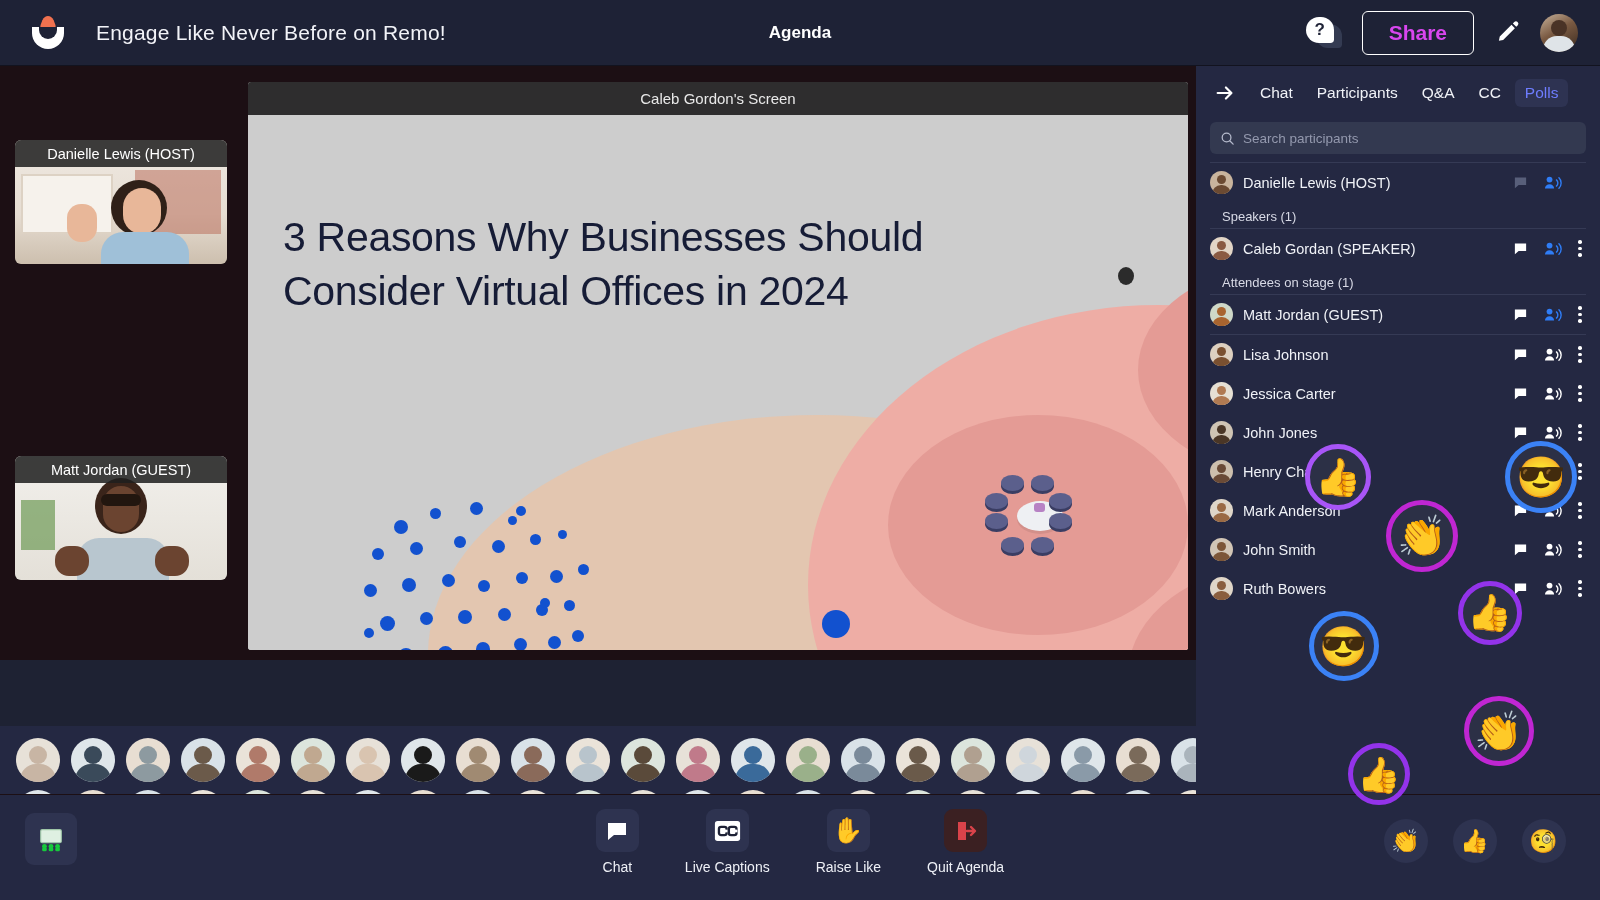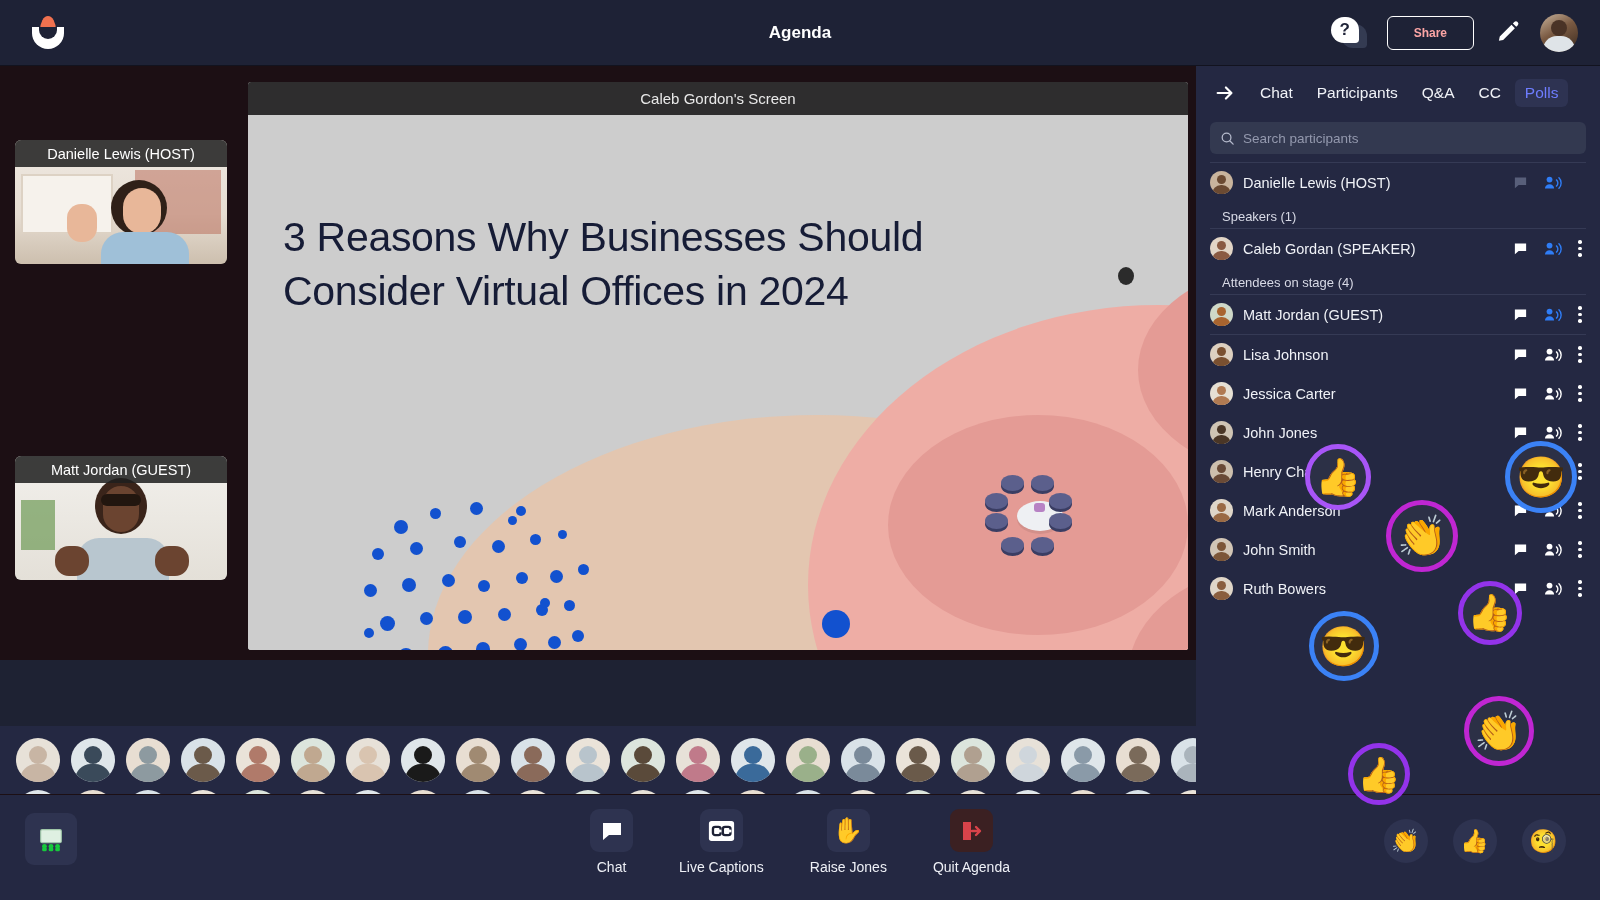--- a/index.html
+++ b/index.html
@@ -51,21 +51,21 @@
     background:#343b52; border-radius:13px 13px 4px 13px;
   }
   .help-icon .bub {
     position:absolute; left:4px; top:3px; width:28px; height:26px;
     background:#fff; border-radius:14px 14px 4px 14px;
     color:#1e2236; font-size:17px; font-weight:700;
     display:flex; align-items:center; justify-content:center; line-height:1;
   }
   #share-btn {
     border:1.5px solid #fff; border-radius:6px;
-    padding:9px 26px; font-size:12px; font-weight:700; color:#fca5a5;
+    padding:9px 26px; font-size:21px; font-weight:700; color:#d946ef;
     background:transparent; cursor:pointer; font-family:inherit;
   }
   .pencil-icon { width:30px; height:30px; cursor:pointer; }
   #header-avatar {
     width:38px; height:38px; border-radius:50%; overflow:hidden;
     background:linear-gradient(150deg,#c9b49d 0%,#7a5a42 45%,#3a2a1f 100%);
     position:relative; cursor:pointer;
   }
   #header-avatar .hd { position:absolute; left:11px; top:6px; width:16px; height:16px; border-radius:50%; background:#4a3326; }
   #header-avatar .bd { position:absolute; left:3px; top:22px; width:32px; height:18px; border-radius:14px 14px 0 0; background:#dfe4e8; }
@@ -217,20 +217,21 @@
 </style>
 </head>
 <body>
 
 <div id="header">
   <div id="logo">
     <div class="drop"></div>
     <div class="cup"></div>
     <div class="cup-inner"></div>
   </div>
+  <div id="event-title">Engage Like Never Before on Remo!</div>
   <div id="agenda-title">Agenda</div>
   <div id="header-right">
     <div class="help-icon">
       <div class="shadow"></div>
       <div class="bub">?</div>
     </div>
     <button id="share-btn">Share</button>
     <svg class="pencil-icon" viewBox="0 0 24 24">
       <path d="M17.8 3.2a1.9 1.9 0 0 1 2.7 2.7l-1.1 1.1-2.7-2.7 1.1-1.1zM15.6 5.4l2.7 2.7-9.4 9.4-3.4.7.7-3.4 9.4-9.4z" fill="#fff"></path>
     </svg>
@@ -622,21 +623,21 @@
               <path d="M21.6 3.5a10.5 10.5 0 0 1 0 15" stroke="#2f7df6" stroke-width="2" fill="none" stroke-linecap="round"></path>
             </svg>
           </span>
           <span class="kebab">
             <i></i>
             <i></i>
             <i></i>
           </span>
         </div>
       </div>
-      <div class="sec-head">Attendees on stage (4)</div>
+      <div class="sec-head">Attendees on stage (1)</div>
       <div class="sec-rule"></div>
       <div class="prow">
         <div class="pav" style="background:#cfd8c8">
           <div class="ah" style="background:#a8642f"></div>
           <div class="ab" style="background:#a8642f"></div>
         </div>
         <div class="pname">Matt Jordan (GUEST)</div>
         <div class="acts">
           <span class="ic">
             <svg width="15" height="15" viewBox="0 0 24 24">
@@ -891,21 +892,21 @@
             <rect x="8" y="10.5" width="7" height="3" fill="#fff"></rect>
             <rect x="19" y="10.5" width="7" height="3" fill="#fff"></rect>
           </svg>
         </div>
         <div class="tlabel">Live Captions</div>
       </div>
       <div class="tool">
         <div class="tbox">
           <span>✋</span>
         </div>
-        <div class="tlabel">Raise Jones</div>
+        <div class="tlabel">Raise Like</div>
       </div>
       <div class="tool">
         <div class="tbox danger">
           <svg width="24" height="24" viewBox="0 0 24 24">
             <path d="M4 3h8v18H4z" fill="#d9434a"></path>
             <path d="M13 12h7M17 8l4 4-4 4" stroke="#d9434a" stroke-width="2.4" fill="none" stroke-linecap="round" stroke-linejoin="round"></path>
           </svg>
         </div>
         <div class="tlabel">Quit Agenda</div>
       </div>

